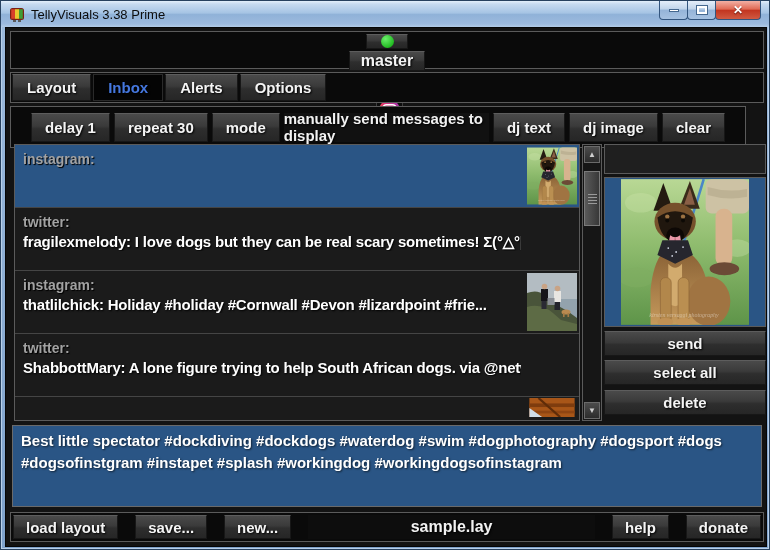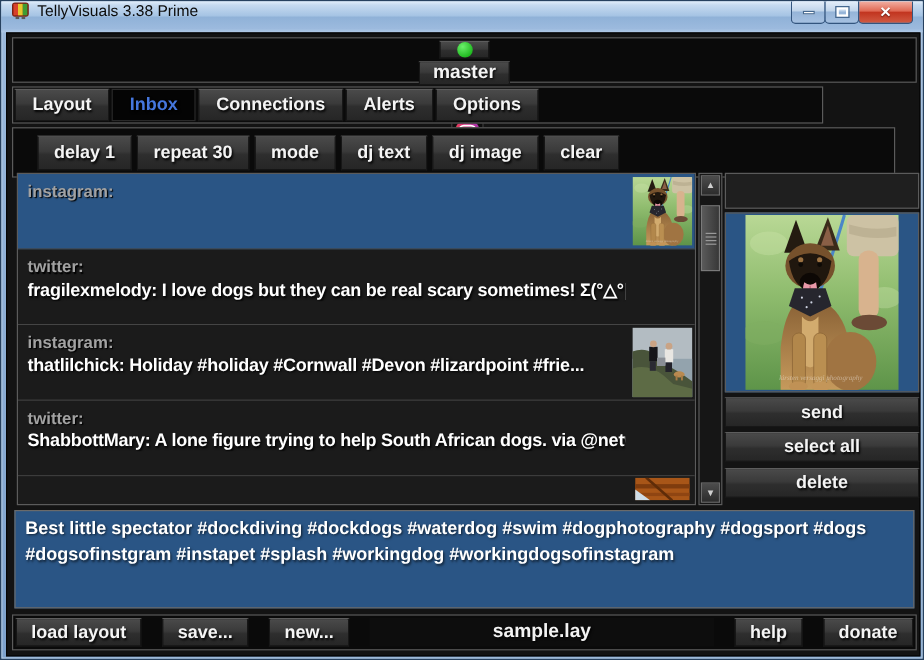--- a/index.html
+++ b/index.html
@@ -5,21 +5,21 @@
   * { margin:0; padding:0; box-sizing:border-box; }
   html,body { width:770px; height:550px; background:#2b2b2b; font-family:"Liberation Sans",sans-serif; }
 
   .window { position:relative; width:770px; height:550px;
     background:linear-gradient(180deg,#9dbbdd,#7ea2cc);
     border:1px solid #27415f; box-shadow:inset 0 0 0 1px #b9d0e9; overflow:hidden; }
 
   
   .titlebar { position:absolute; left:0; top:0; width:100%; height:26px;
     background:linear-gradient(180deg,#e3effb 0%,#c6daf0 12%,#a6c4e4 46%,#90b2d8 52%,#9cbade 88%,#b2cbe7 100%);
-    display:flex; padding:0 8px; }
+    display:flex; align-items:center; padding:0 8px; }
   .app-icon { width:16px; height:15px; margin-right:6px; flex:0 0 auto; }
   .title-text { font-size:13px; color:#0c0c0c; }
   .win-controls { position:absolute; top:0; right:8px; display:flex; }
   .win-btn { height:19px; border:1px solid #33557e; border-top:none; border-radius:0 0 4px 4px;
     display:flex; align-items:center; justify-content:center; margin-left:-1px; }
   .win-btn.minmax { width:29px; background:linear-gradient(180deg,#e4eefa 0%,#c0d4ea 45%,#95b4d8 50%,#a6c1e1 100%); }
   .win-btn.close-btn { width:46px; background:linear-gradient(180deg,#f2b0a4 0%,#e06a55 45%,#c23520 52%,#d05a42 100%); }
   .glyph-min { width:10px; height:3px; background:#fff; border:1px solid #45688f; }
   .glyph-max { width:10px; height:8px; border:2px solid #fff; outline:1px solid #45688f; background:transparent; }
   .glyph-close { color:#fff; font-size:12px; font-weight:bold; text-shadow:0 1px 1px #5f140b; line-height:1; }
@@ -42,21 +42,21 @@
   .status-dot { width:13px; height:13px; border-radius:50%; background:radial-gradient(circle at 35% 30%,#6bf06b,#22bb22 70%,#128812); }
   .master-btn { width:76px; font-size:16px; }
   .collapse-btn { width:40px; font-size:18px; }
   .tb-spacer { flex:1; }
   .icon-tile { width:27px; height:30px; background:#0c0c0c; border:1px solid #3d3d3d;
     display:flex; align-items:center; justify-content:center; margin-left:4px; }
   .counter-box { width:48px; height:30px; background:#404040; border:1px solid #3d3d3d; margin-left:5px;
     display:flex; align-items:center; justify-content:center; font-weight:bold; font-size:17px; color:#55e055; }
 
   
-  .tabbar { left:4px; top:44px; width:676px; height:31px; padding:1px; gap:2px; }
+  .tabbar { left:4px; top:44px; width:754px; height:31px; padding:1px; gap:2px; }
   .tab { height:27px; padding:0 14px; font-size:15px; }
   .tab.active { background:#040404; color:#4577de; border-color:#2a2a2a; }
 
   
   .toolbar2 { left:4px; top:78px; width:736px; height:35px; padding:20px; gap:4px; }
   .tb2-btn { height:29px; padding:0 13px; }
   .send-status { flex:1; height:29px; background:#111; display:flex; align-items:center; justify-content:center;
     color:#f2f2f2; font-weight:bold; font-size:15px; text-shadow:1px 1px 2px #000; }
 
   
@@ -276,29 +276,29 @@
               <rect x="14.4" y="17.1" width="2.6" height="2"></rect>
           </g>
         </svg>
       </div>
       <div class="counter-box">26</div>
     </div>
 
     <div class="strip tabbar">
       <div class="btn tab">Layout</div>
       <div class="btn tab active">Inbox</div>
-      <div class="btn tab">Connections</div>
       <div class="btn tab">Alerts</div>
       <div class="btn tab">Options</div>
     </div>
 
     <div class="strip toolbar2">
       <div class="btn tb2-btn">delay 1</div>
       <div class="btn tb2-btn">repeat 30</div>
       <div class="btn tb2-btn">mode</div>
+      <div class="send-status">manually send messages to display</div>
       <div class="btn tb2-btn">dj text</div>
       <div class="btn tb2-btn">dj image</div>
       <div class="btn tb2-btn">clear</div>
     </div>
 
     <div class="msg-list">
       <div class="msg-row selected">
         <div class="msg-source">instagram:</div>
         <svg class="msg-thumb">
             <use href="#dogart" xlink:href="#dogart"></use>

